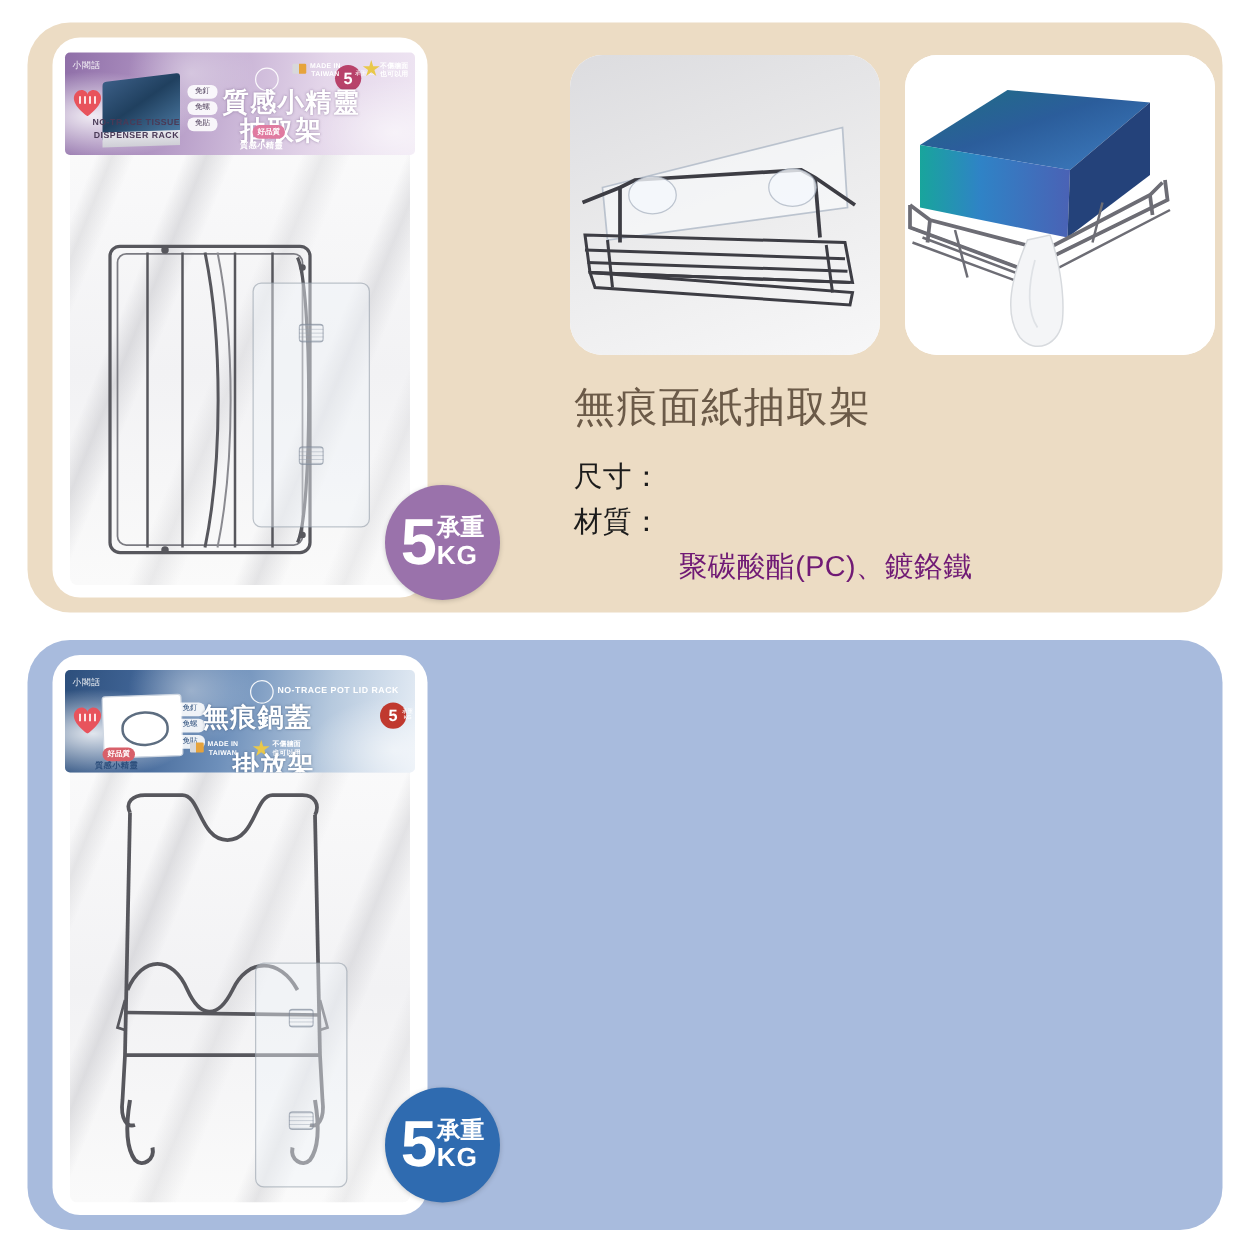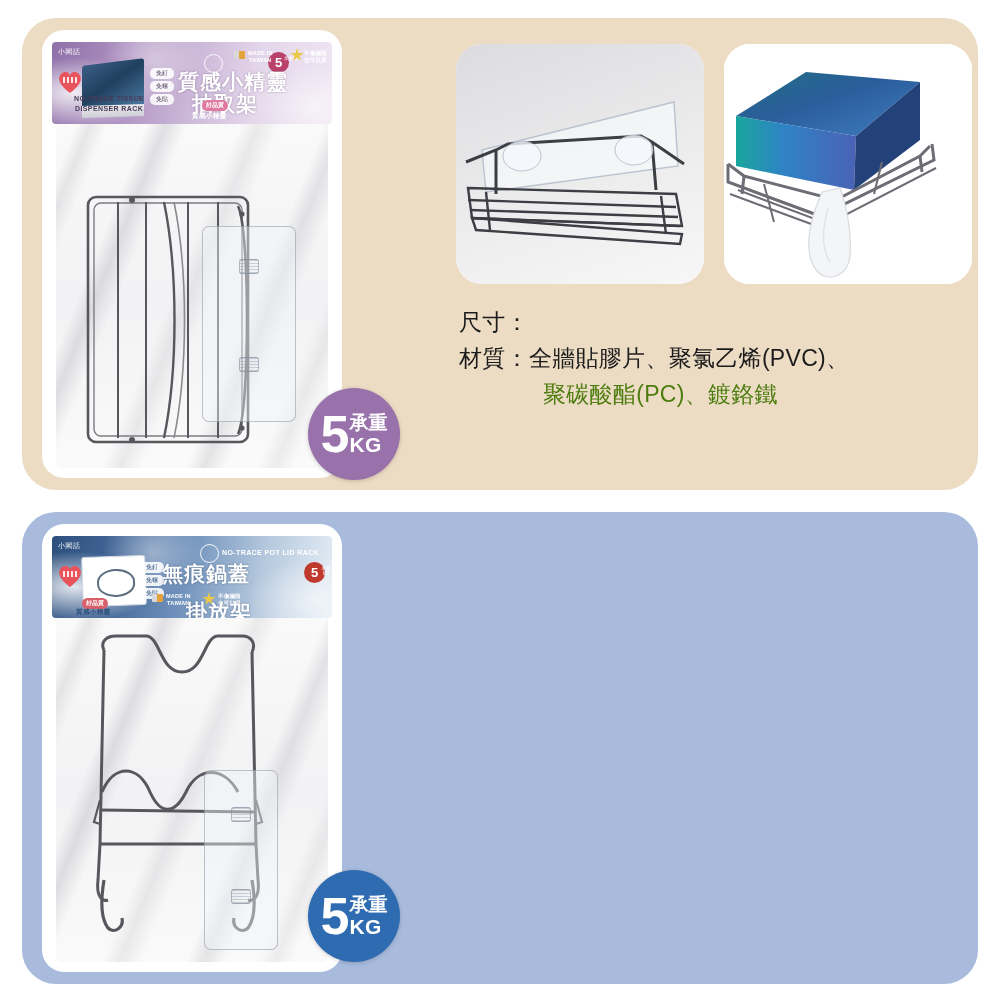--- a/index.html
+++ b/index.html
@@ -190,21 +190,21 @@
   .info .title{
     font-size:33px;color:#6b5a48;letter-spacing:1px;margin:0 0 14px 0;font-weight:normal;
   }
   .info .line{
     font-size:23px;color:#1b1b1b;line-height:36px;letter-spacing:.3px;
     display:flex;
   }
   .info .line .lbl{white-space:nowrap;}
   .info .line .val{}
   .info .cont{
-    font-size:23px;color:#4d7c0f;line-height:36px;letter-spacing:.3px;
+    font-size:23px;color:#701a75;line-height:36px;letter-spacing:.3px;
     padding-left:84px;
   }
 </style>
 </head>
 <body>
 
 <div class="page">
 
   <section class="panel p1">
 
@@ -333,26 +333,26 @@
           <path d="M6 150 L 98 184"></path>
           <path d="M40 140 L 50 178"></path>
           <path d="M150 150 L 158 118"></path>
         </g>
         <path d="M98 148 C 86 176, 78 206, 92 226 C 104 240, 124 232, 126 212 C 128 188, 122 160, 116 144 Z" fill="#f4f5f7" stroke="#d7dade" stroke-width="1.2"></path>
         <path d="M104 164 C 98 186, 98 206, 106 218" fill="none" stroke="#dfe2e6" stroke-width="1.4"></path>
       </svg>
     </div>
 
     <div class="info i1">
+      <h2 class="title">無痕面紙抽取架</h2>
       <div class="line">
         <span class="lbl">尺寸：</span>
       </div>
       <div class="line">
         <span class="lbl">材質：</span>
-        <span class="val">全牆貼膠片、聚氯乙烯(PVC)、</span>
       </div>
       <div class="cont">聚碳酸酯(PC)、鍍鉻鐵</div>
     </div>
   </section>
 
   <section class="panel p2">
 
     <div class="pkg-card pb">
       <div class="pkg-inner">
         <div class="bag"></div>

